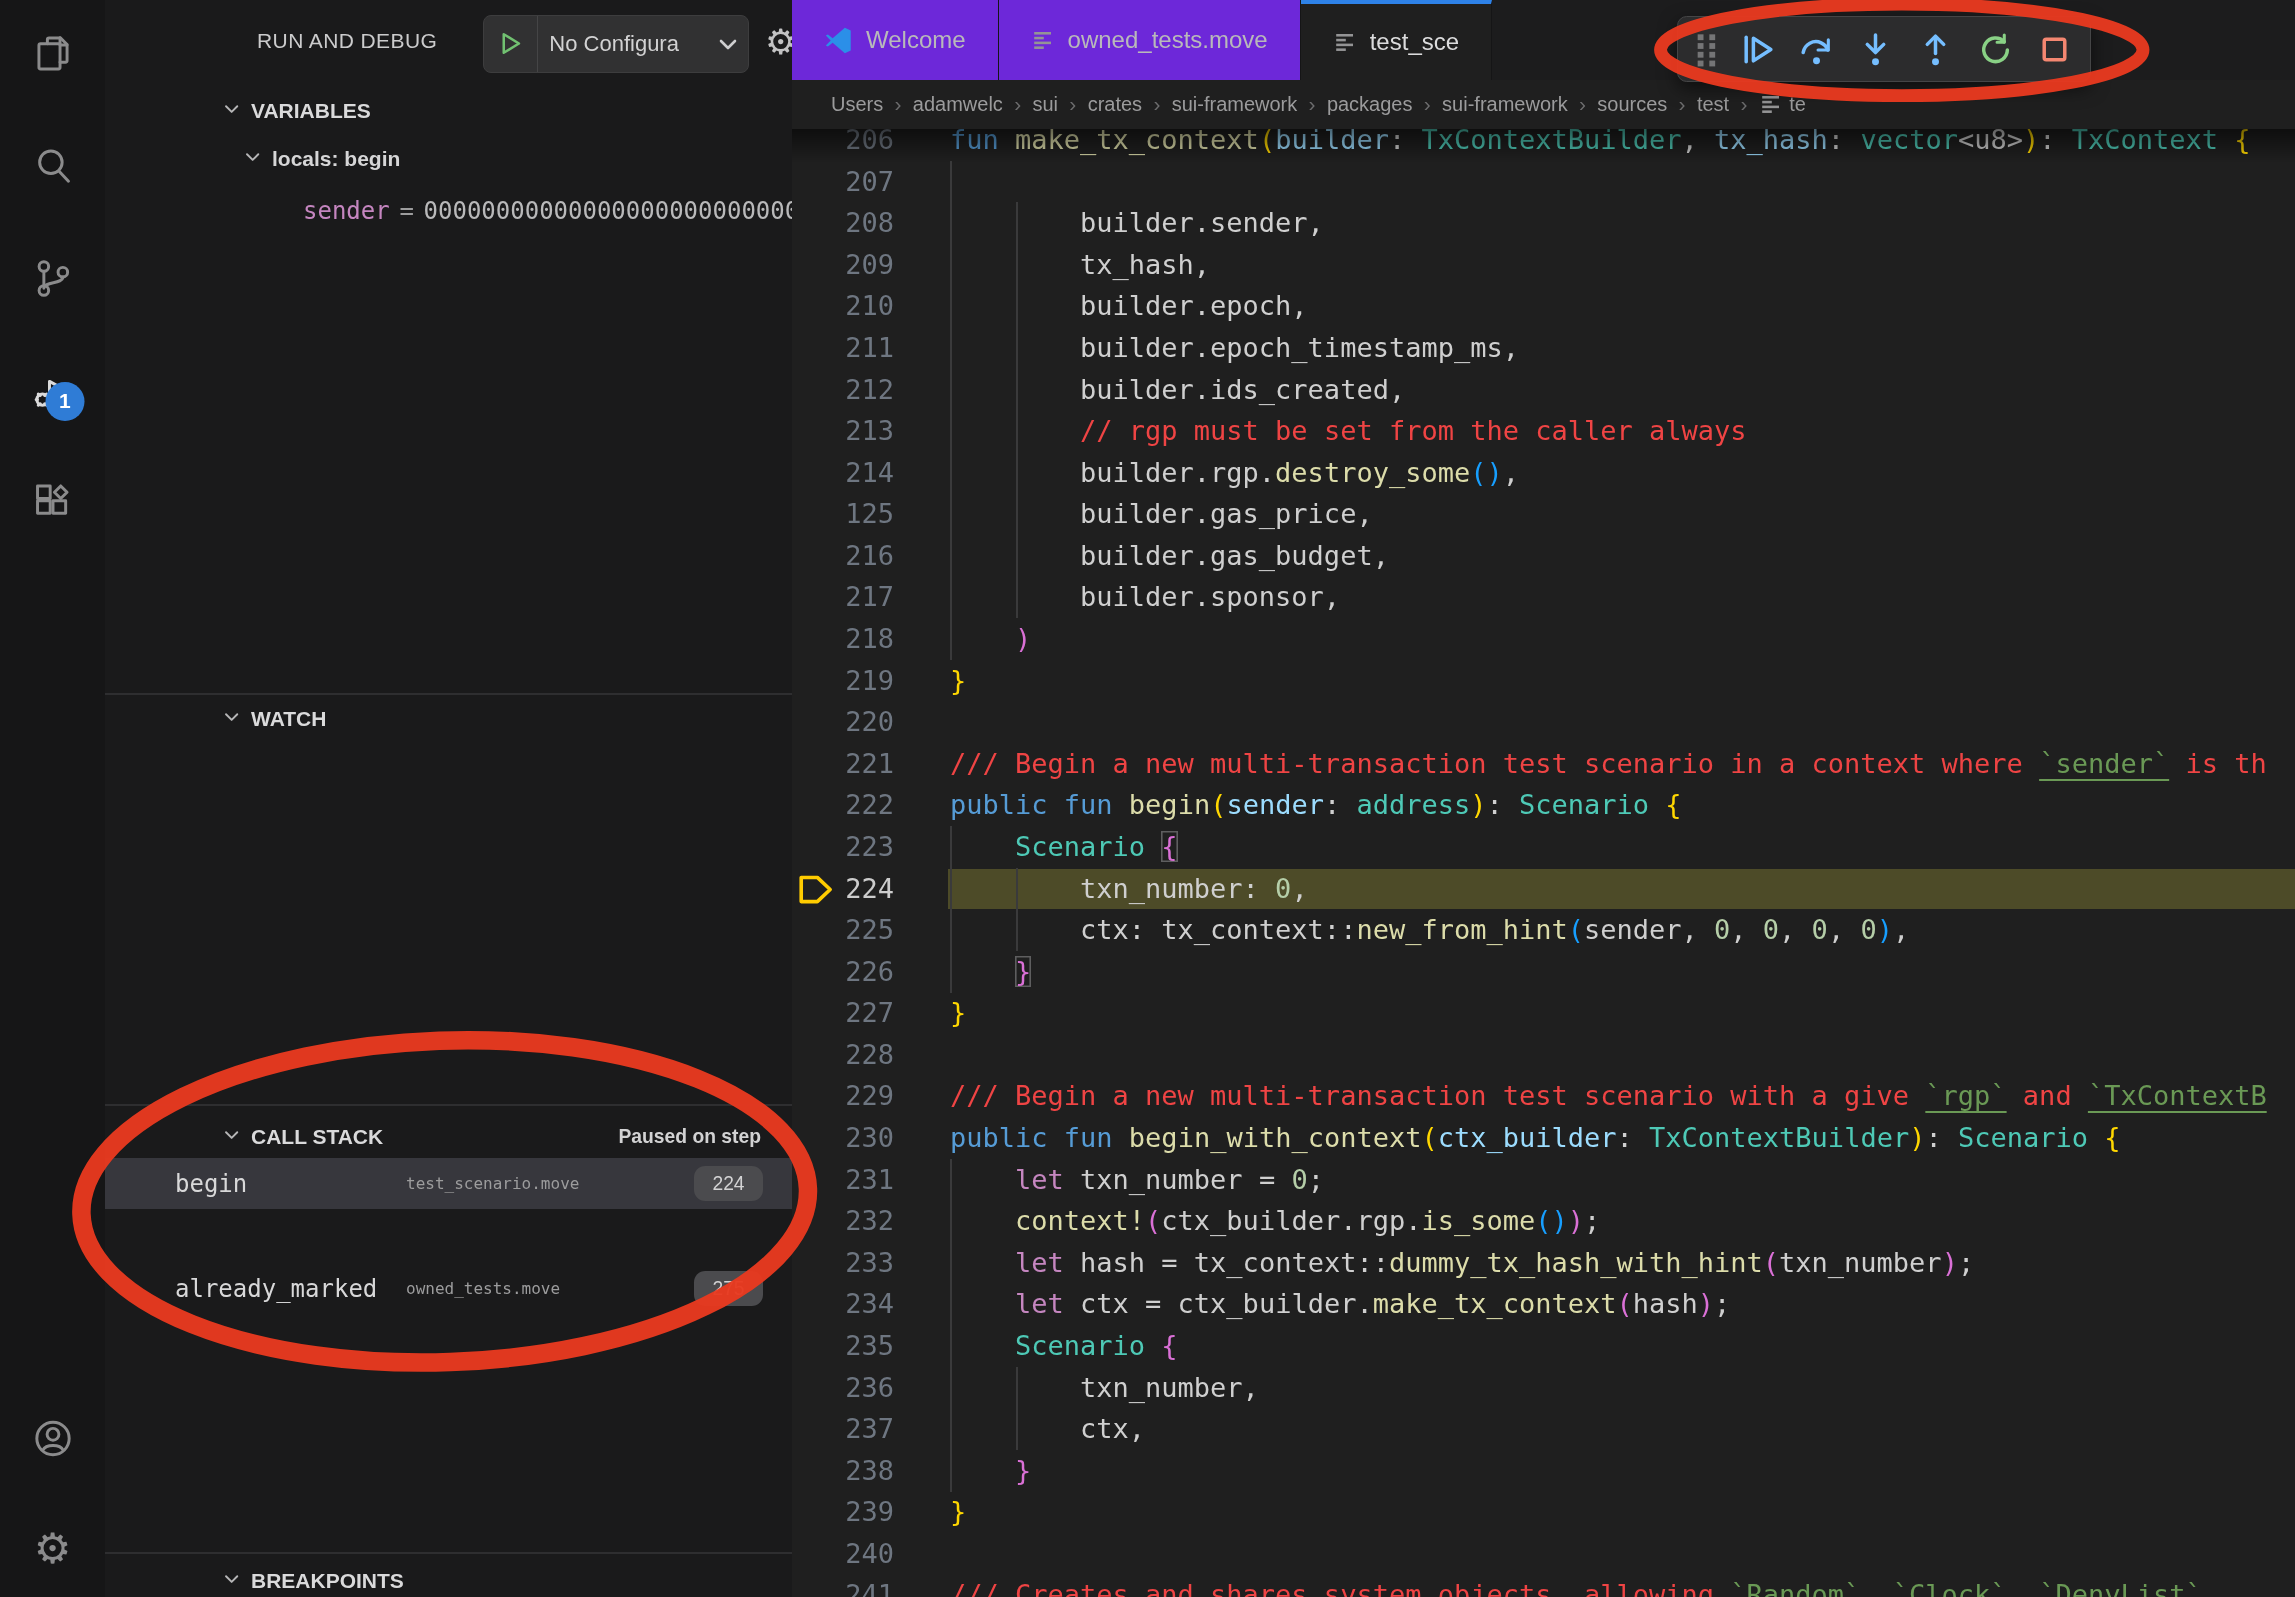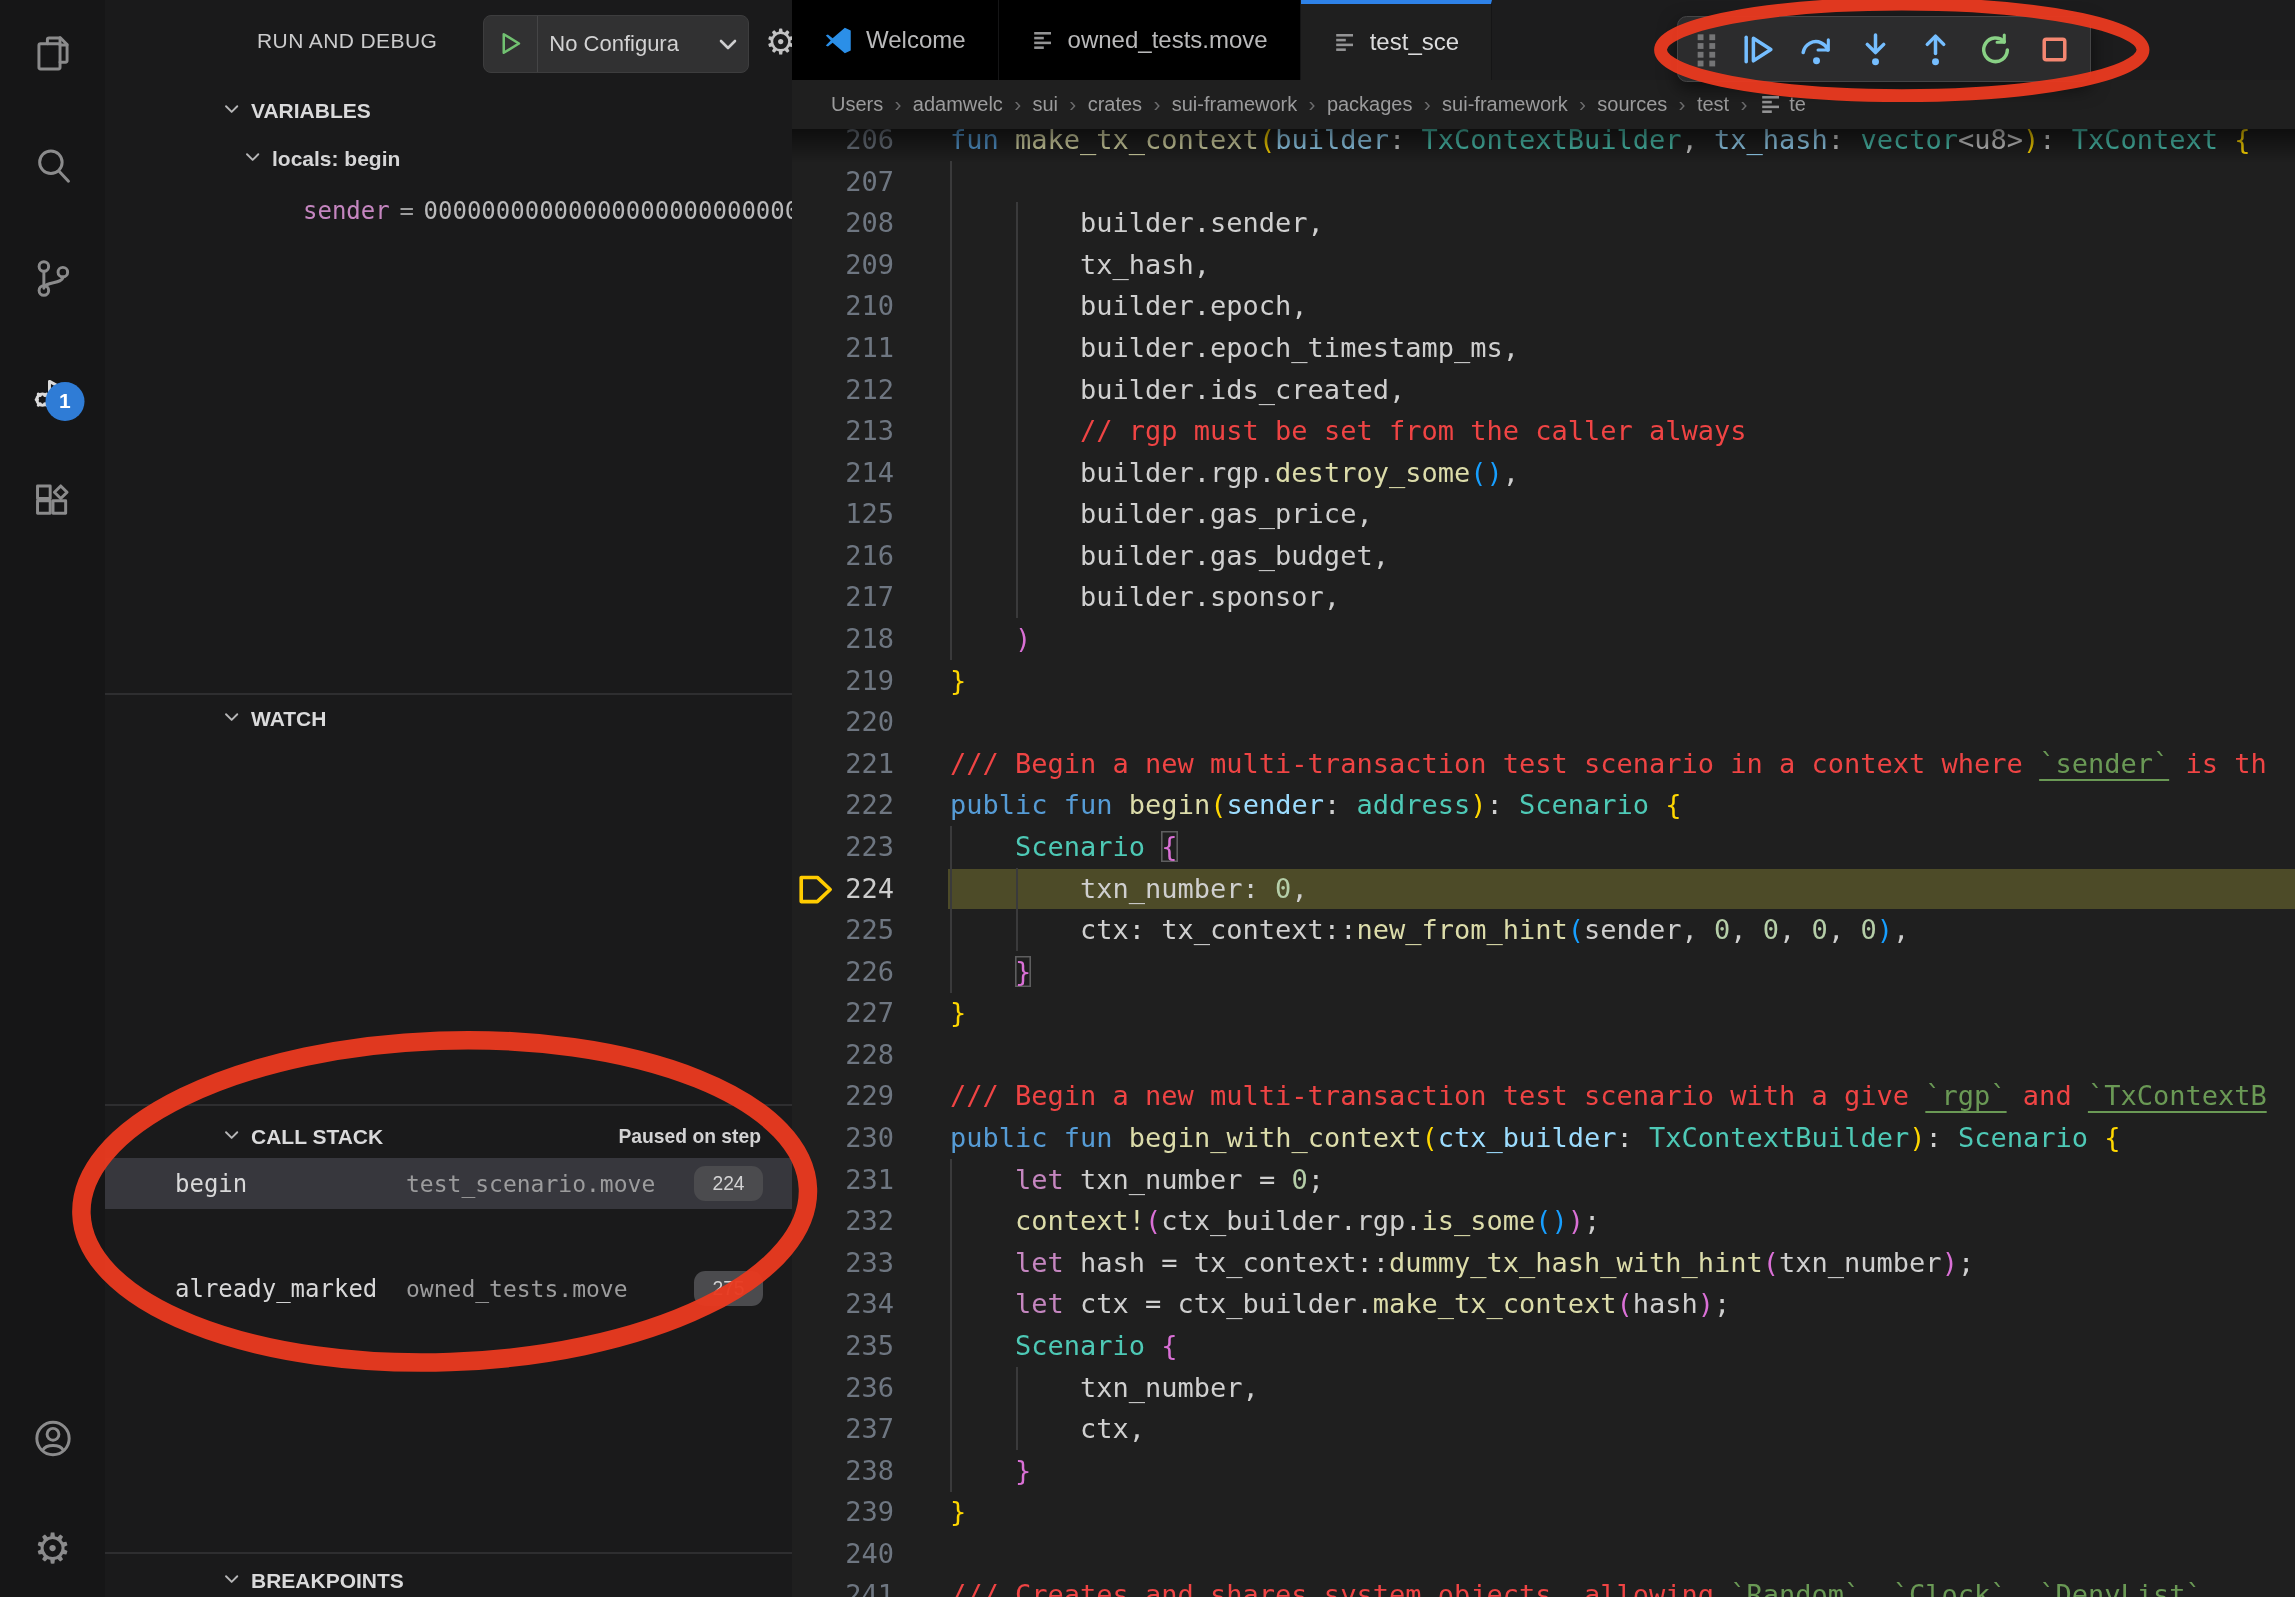--- a/index.html
+++ b/index.html
@@ -33,28 +33,28 @@
   .scope-row{position:absolute;left:138px;top:138px;display:flex;align-items:center;gap:9.7px;font-weight:bold;font-size:21px;color:#d6d6d7;height:42px;}
   .var-row{position:absolute;left:198px;top:191px;height:40px;display:flex;align-items:center;font-size:24px;white-space:nowrap;width:587px;overflow:hidden;}
   .var-name{color:#c586c0;}
   .var-eq{color:#9d9d9e;padding:0 9.7px;}
   .var-val{color:#b9b9ba;}
 
   .cs-status{position:absolute;right:31px;top:0;height:100%;display:flex;align-items:center;font-size:19.3px;font-weight:bold;color:#d2d2d3;}
   .frame{position:absolute;left:0;width:687px;height:51px;display:grid;grid-template-columns:231px 1fr auto;align-items:center;padding-left:70px;box-sizing:border-box;}
   .frame.selected{background:#37373d;}
   .frame .f-name{font-size:24px;color:#d8d8d9;font-family:"DejaVu Sans Mono",monospace;}
-  .frame .f-src{font-size:23px;color:#9c9c9d;font-family:"DejaVu Sans Mono",monospace;}
+  .frame .f-src{font-size:16px;color:#9c9c9d;font-family:"DejaVu Sans Mono",monospace;}
   .frame .f-badge{margin-right:29px;min-width:53px;height:35px;background:#4b4b4e;border-radius:11.3px;color:#d3d3d4;
                   font-size:19.3px;display:flex;align-items:center;justify-content:center;padding:0 8px;}
 
   
   .editorgroup{position:absolute;left:792px;top:0;width:1503px;height:1597px;background:#1f1f1f;}
   .tabbar{position:absolute;left:0;top:0;width:100%;height:80px;background:#1c1c1d;display:flex;}
-  .tab{height:100%;display:flex;align-items:center;gap:13px;padding:0 32px;background:#000000;border-right:1.6px solid #151516;
+  .tab{height:100%;display:flex;align-items:center;gap:13px;padding:0 32px;background:#6d28d9;border-right:1.6px solid #151516;
        font-size:24px;color:#b9b9ba;box-sizing:border-box;white-space:nowrap;overflow:hidden;}
   .tab.active{background:#1f1f1f;border-top:4px solid #2e82e8;color:#dcdcdd;}
   .tab .ticon{display:flex;flex:none;}
 
   .breadcrumbs{position:absolute;left:0;top:80px;width:100%;height:48px;display:flex;align-items:center;padding-left:39px;
                font-size:20px;color:#9b9b9c;gap:11.3px;white-space:nowrap;overflow:hidden;box-sizing:border-box;background:#1f1f1f;}
   .crumb-sep{color:#6d6d6e;font-size:21px;}
   .crumb{display:flex;align-items:center;gap:6.4px;}
 
   .code-area{position:absolute;left:0;top:0;width:1503px;height:1597px;overflow:hidden;}

